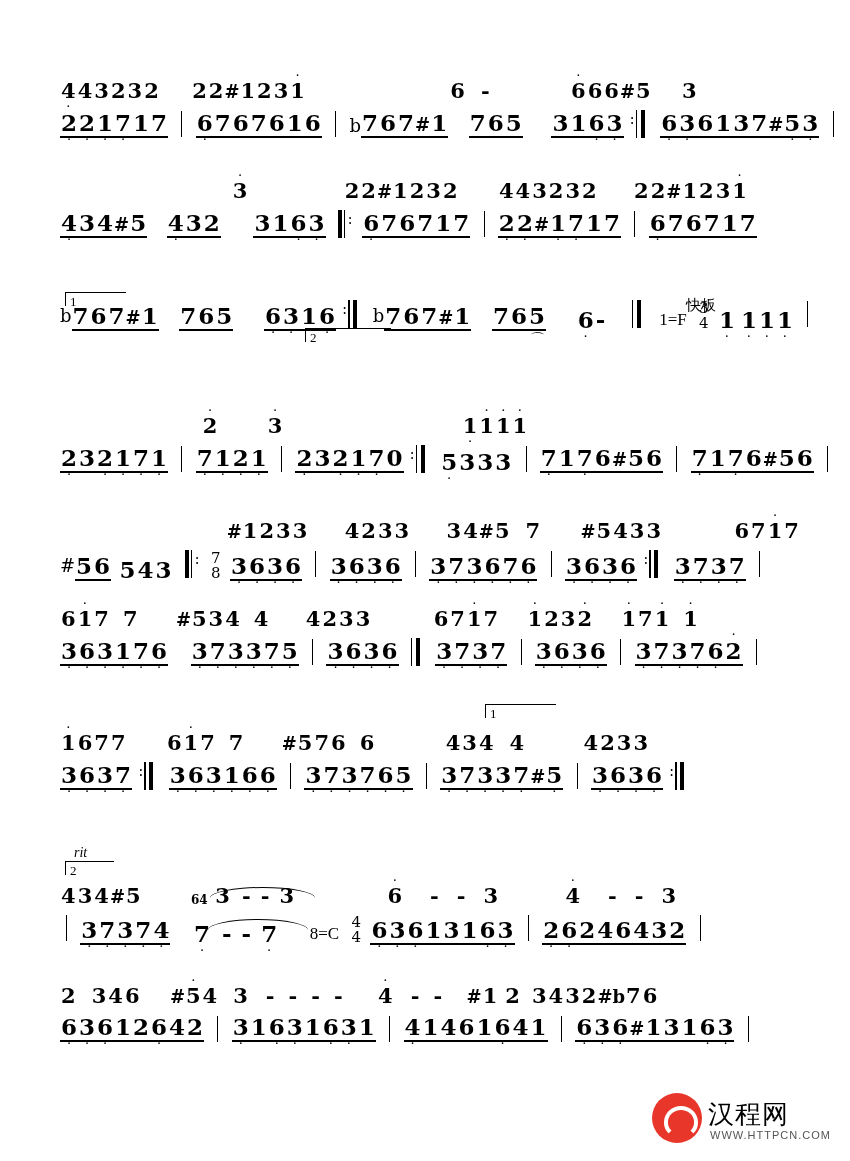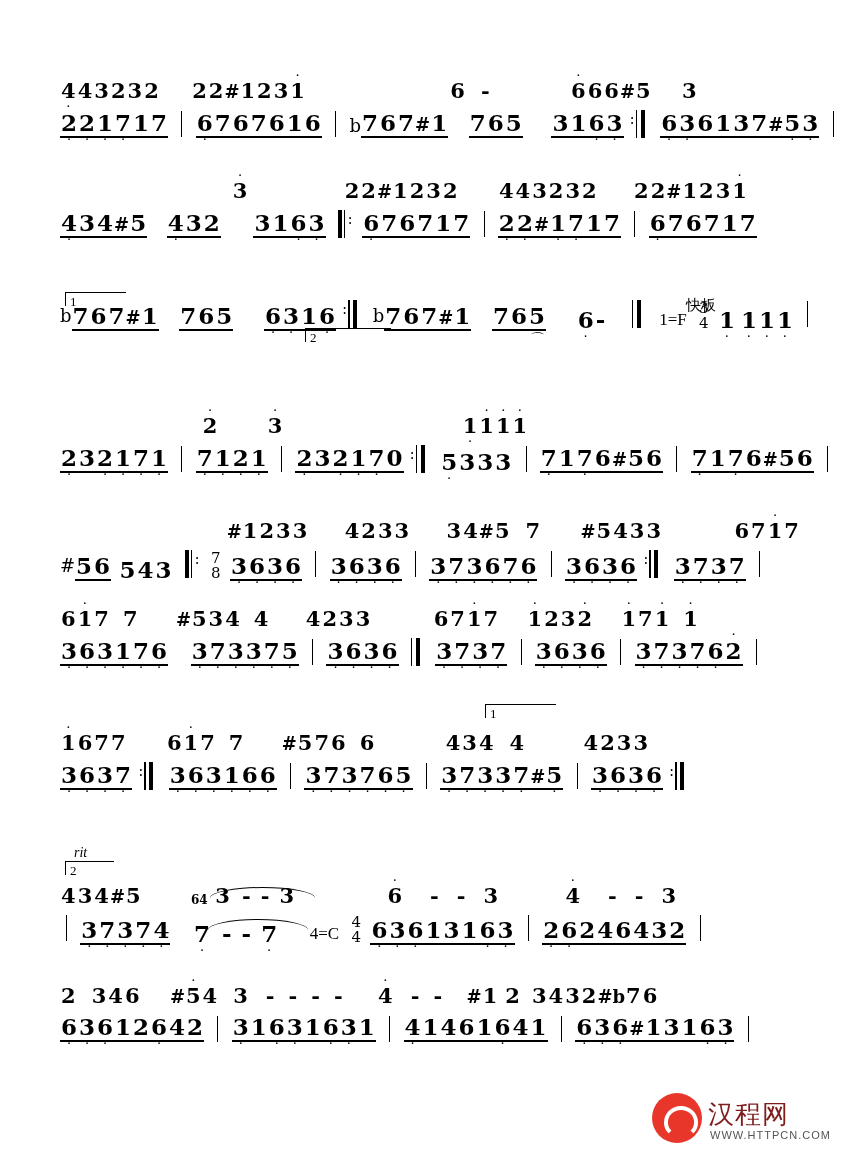--- a/index.html
+++ b/index.html
@@ -188,21 +188,21 @@
     width: 26px; height: 24px;
     border: 4px solid #fff;
     border-radius: 50% 50% 48% 48%;
     border-bottom-color: transparent;
   }
   .wm .txt {
     position: absolute;
     left: 56px; top: 6px;
     font-family: "DejaVu Sans", sans-serif;
     font-size: 26px;
-    color: #7f1d1d;
+    color: #000000;
     letter-spacing: 1px;
   }
   .wm .sub {
     position: absolute;
     left: 58px; top: 38px;
     font-family: "Liberation Sans", sans-serif;
     font-size: 11px;
     color: #555;
     letter-spacing: 1px;
   }
@@ -507,21 +507,21 @@
       <span class="tok"><span class="n">4<span class="dot-up">·</span></span><span class="sp" style="width:26px"></span><span class="n">-</span><span class="sp" style="width:16px"></span><span class="n">-</span><span class="sp" style="width:16px"></span><span class="n">3</span></span>
     </div>
     <div class="row lower">
       <span class="bar"></span>
       <span class="tok beam1">
         <span class="n">3<span class="dot-dn">·</span></span><span class="n">7<span class="dot-dn">·</span></span><span class="n">3<span class="dot-dn">·</span></span><span class="n">7<span class="dot-dn">·</span></span><span class="n">4<span class="dot-dn">·</span></span>
       </span>
       <span class="sp" style="width:8px"></span>
       <span class="tok"><span class="n">7<span class="dot-dn">·</span></span><span class="sp" style="width:10px"></span><span class="n">-</span><span class="sp" style="width:8px"></span><span class="n">-</span><span class="sp" style="width:8px"></span><span class="n">7<span class="dot-dn">·</span></span></span>
       <span class="sp" style="width:14px"></span>
-      <span class="keysig">4=C</span>
+      <span class="keysig">8=C</span>
       <span class="frac">
         <i>4</i>
         <i>4</i>
       </span>
       <span class="tok beam1">
         <span class="n">6<span class="dot-dn">·</span></span><span class="n">3<span class="dot-dn">·</span></span><span class="n">6<span class="dot-dn">·</span></span><span class="n">1</span><span class="n">3</span><span class="n">1</span><span class="n">6<span class="dot-dn">·</span></span><span class="n">3<span class="dot-dn">·</span></span>
       </span>
       <span class="bar"></span>
       <span class="tok beam1">
         <span class="n">2<span class="dot-dn">·</span></span><span class="n">6<span class="dot-dn">·</span></span><span class="n">2</span><span class="n">4</span><span class="n">6</span><span class="n">4</span><span class="n">3</span><span class="n">2</span>

